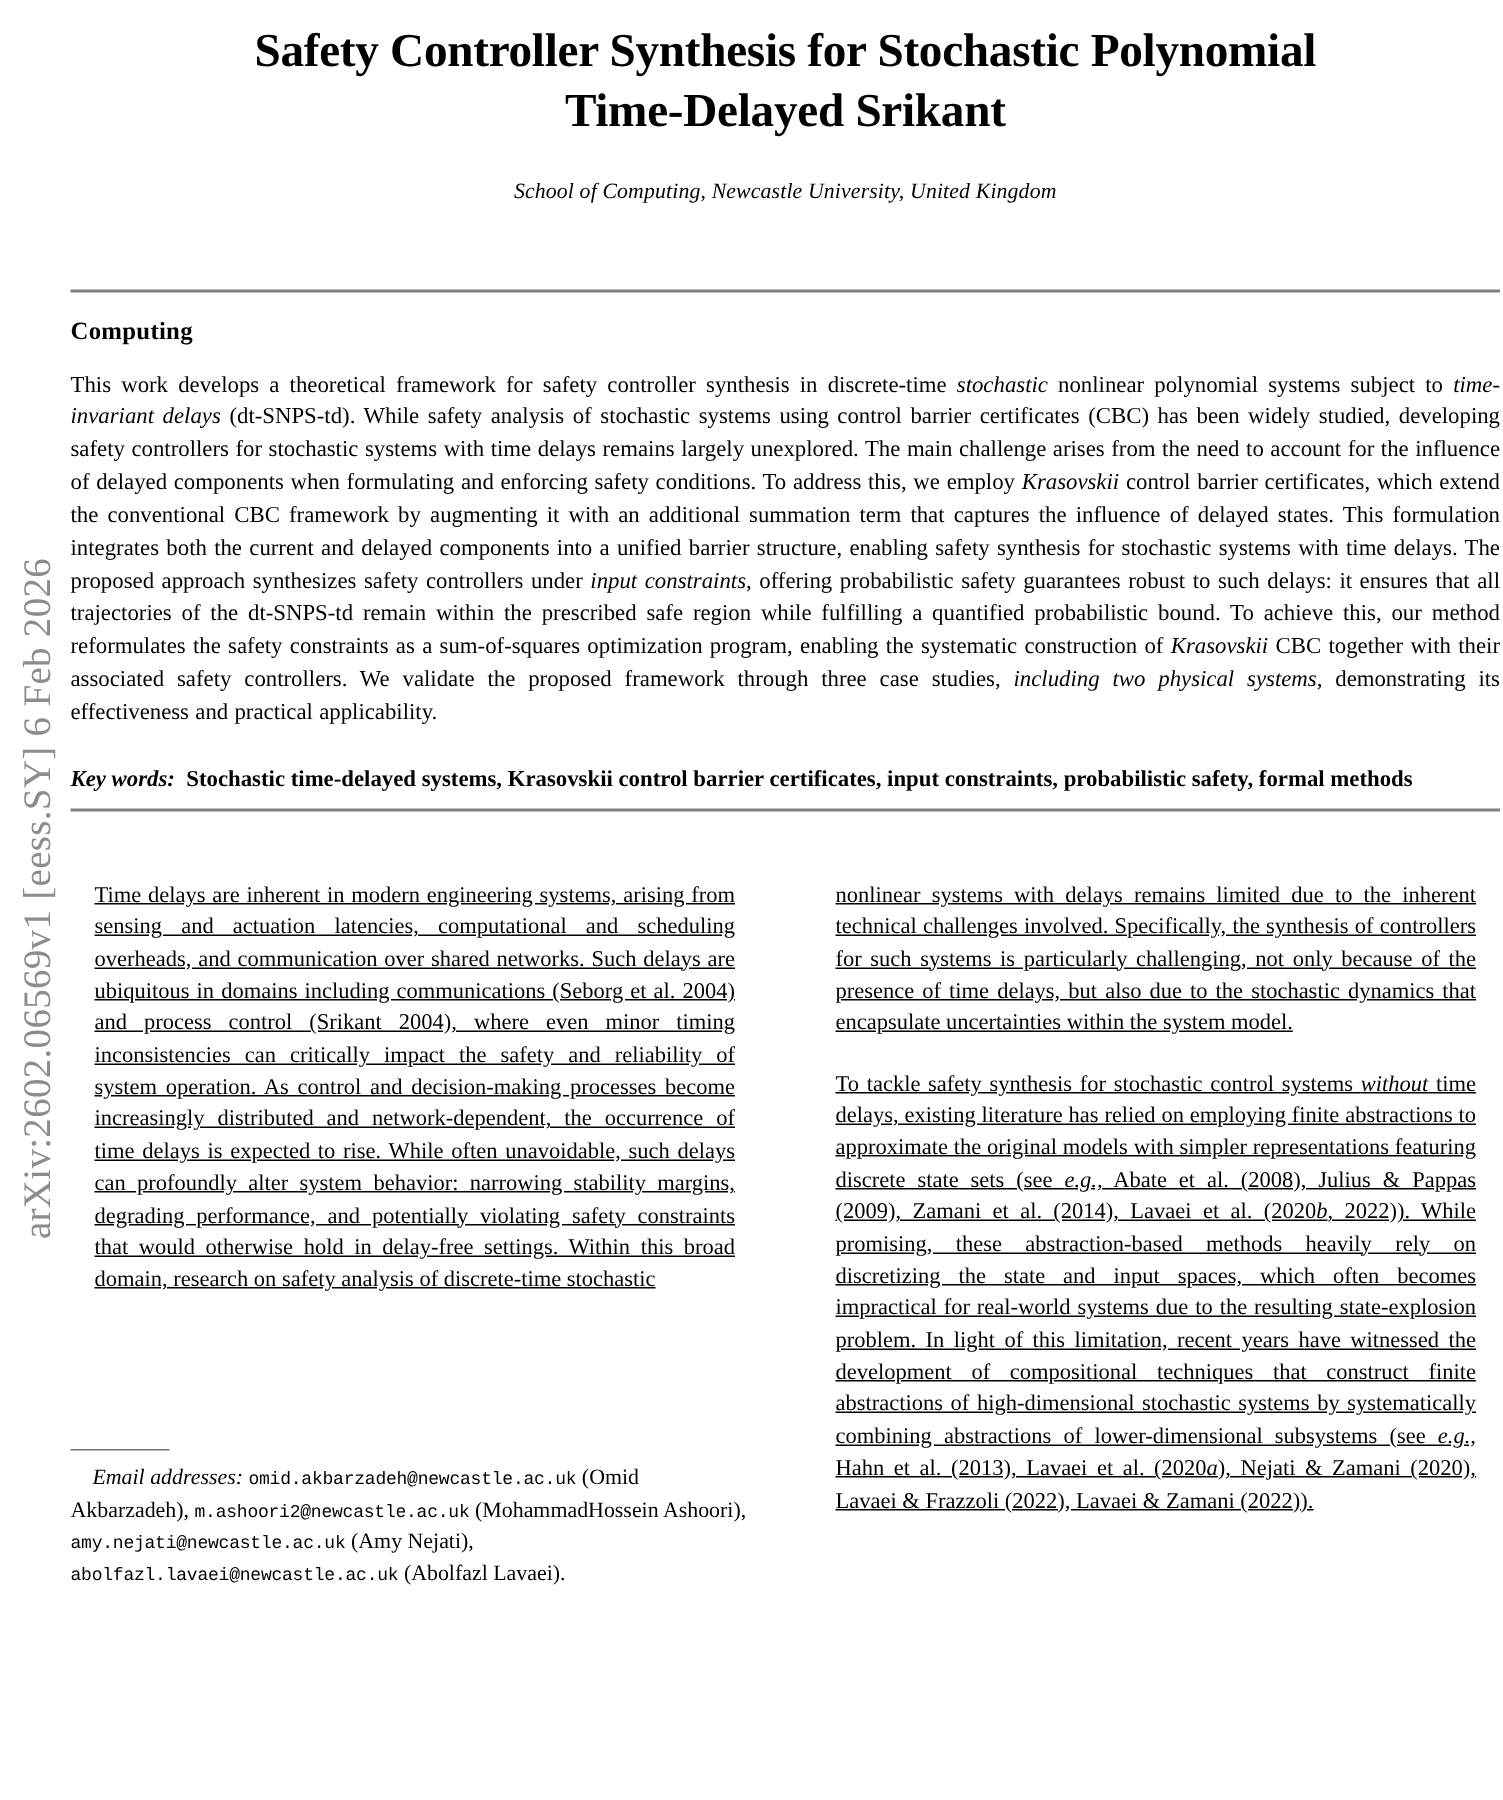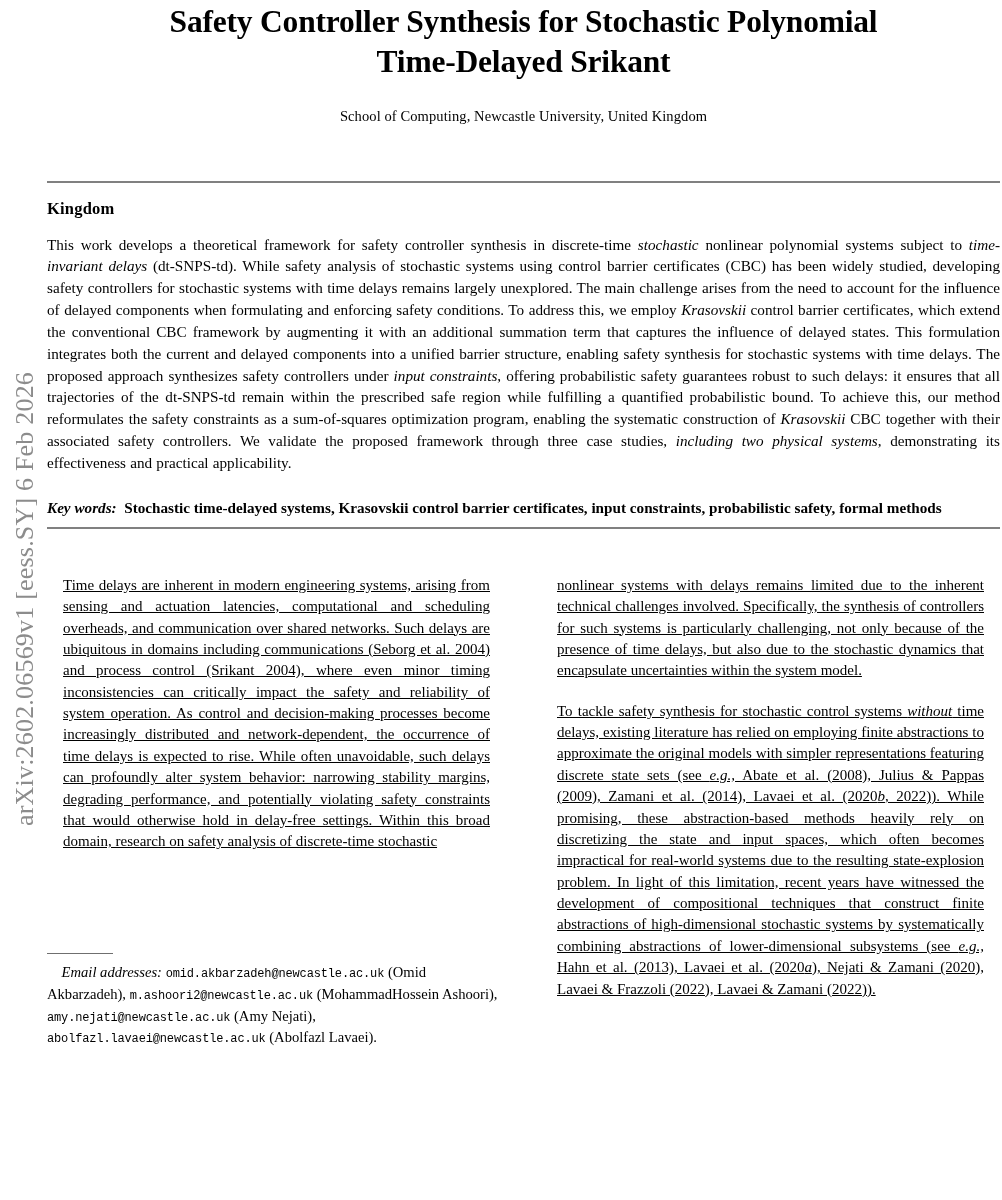--- a/index.html
+++ b/index.html
@@ -50,36 +50,37 @@
 
   
   #title-block {
     padding-top: 2px;
     text-align: center;
   }
   #paper-title {
     font-size: 31.5px;
     font-weight: bold;
     line-height: 1.28;
-    margin: 0;
+    margin: 12px;
     letter-spacing: -0.2px;
     font-family: "Liberation Serif", "DejaVu Serif", serif;
   }
   #paper-title .tl {
     display: block;
   }
   #author-line {
     margin-top: 76px;
     font-size: 26px;
     line-height: 1.2;
     letter-spacing: -0.1px;
   }
   #affiliation {
     margin-top: 25px;
     font-size: 14.5px;
+    font-style: italic;
     letter-spacing: 0.1px;
   }
 
   
   .hrule {
     height: 2px;
     background: #808080;
     width: 953px;
   }
   #rule-top { margin-top: 56px; }
@@ -184,21 +185,21 @@
   <div id="title-block">
     <h1 id="paper-title">
       <span class="tl">Safety Controller Synthesis for Stochastic Polynomial</span>
       <span class="tl">Time-Delayed Srikant</span>
     </h1>
     <div id="affiliation">School of Computing, Newcastle University, United Kingdom</div>
   </div>
 
   <div class="hrule" id="rule-top"></div>
 
-  <div id="abstract-head">Kingdom</div>
+  <div id="abstract-head">Computing</div>
   <div id="abstract-body"><span>This work develops a theoretical framework for safety controller synthesis in discrete-time </span><span class="it">stochastic</span><span> nonlinear polynomial systems subject to </span><span class="it">time-invariant delays</span><span> (dt-SNPS-td). While safety analysis of stochastic systems using control barrier certificates (CBC) has been widely studied, developing safety controllers for stochastic systems with time delays remains largely unexplored. The main challenge arises from the need to account for the influence of delayed components when formulating and enforcing safety conditions. To address this, we employ </span><span class="it">Krasovskii</span><span> control barrier certificates, which extend the conventional CBC framework by augmenting it with an additional summation term that captures the influence of delayed states. This formulation integrates both the current and delayed components into a unified barrier structure, enabling safety synthesis for stochastic systems with time delays. The proposed approach synthesizes safety controllers under </span><span class="it">input constraints</span><span>, offering probabilistic safety guarantees robust to such delays: it ensures that all trajectories of the dt-SNPS-td remain within the prescribed safe region while fulfilling a quantified probabilistic bound. To achieve this, our method reformulates the safety constraints as a sum-of-squares optimization program, enabling the systematic construction of </span><span class="it">Krasovskii</span><span> CBC together with their associated safety controllers. We validate the proposed framework through three case studies, </span><span class="it">including two physical systems</span><span>, demonstrating its effectiveness and practical applicability.</span></div>
 
   <div id="keywords"><span class="kw-label">Key words:</span>&nbsp; <span>Stochastic time-delayed systems, Krasovskii control barrier certificates, input constraints, probabilistic safety, formal methods</span></div>
 
   <div class="hrule" id="rule-bottom"></div>
 
   <div id="columns">
 
     <div class="col">
       <p class="body-par">Time delays are inherent in modern engineering systems, arising from sensing and actuation latencies, computational and scheduling overheads, and communication over shared networks. Such delays are ubiquitous in domains including communications (Seborg et al. 2004) and process control (Srikant 2004), where even minor timing inconsistencies can critically impact the safety and reliability of system operation. As control and decision-making processes become increasingly distributed and network-dependent, the occurrence of time delays is expected to rise. While often unavoidable, such delays can profoundly alter system behavior: narrowing stability margins, degrading performance, and potentially violating safety constraints that would otherwise hold in delay-free settings. Within this broad domain, research on safety analysis of discrete-time stochastic</p>

